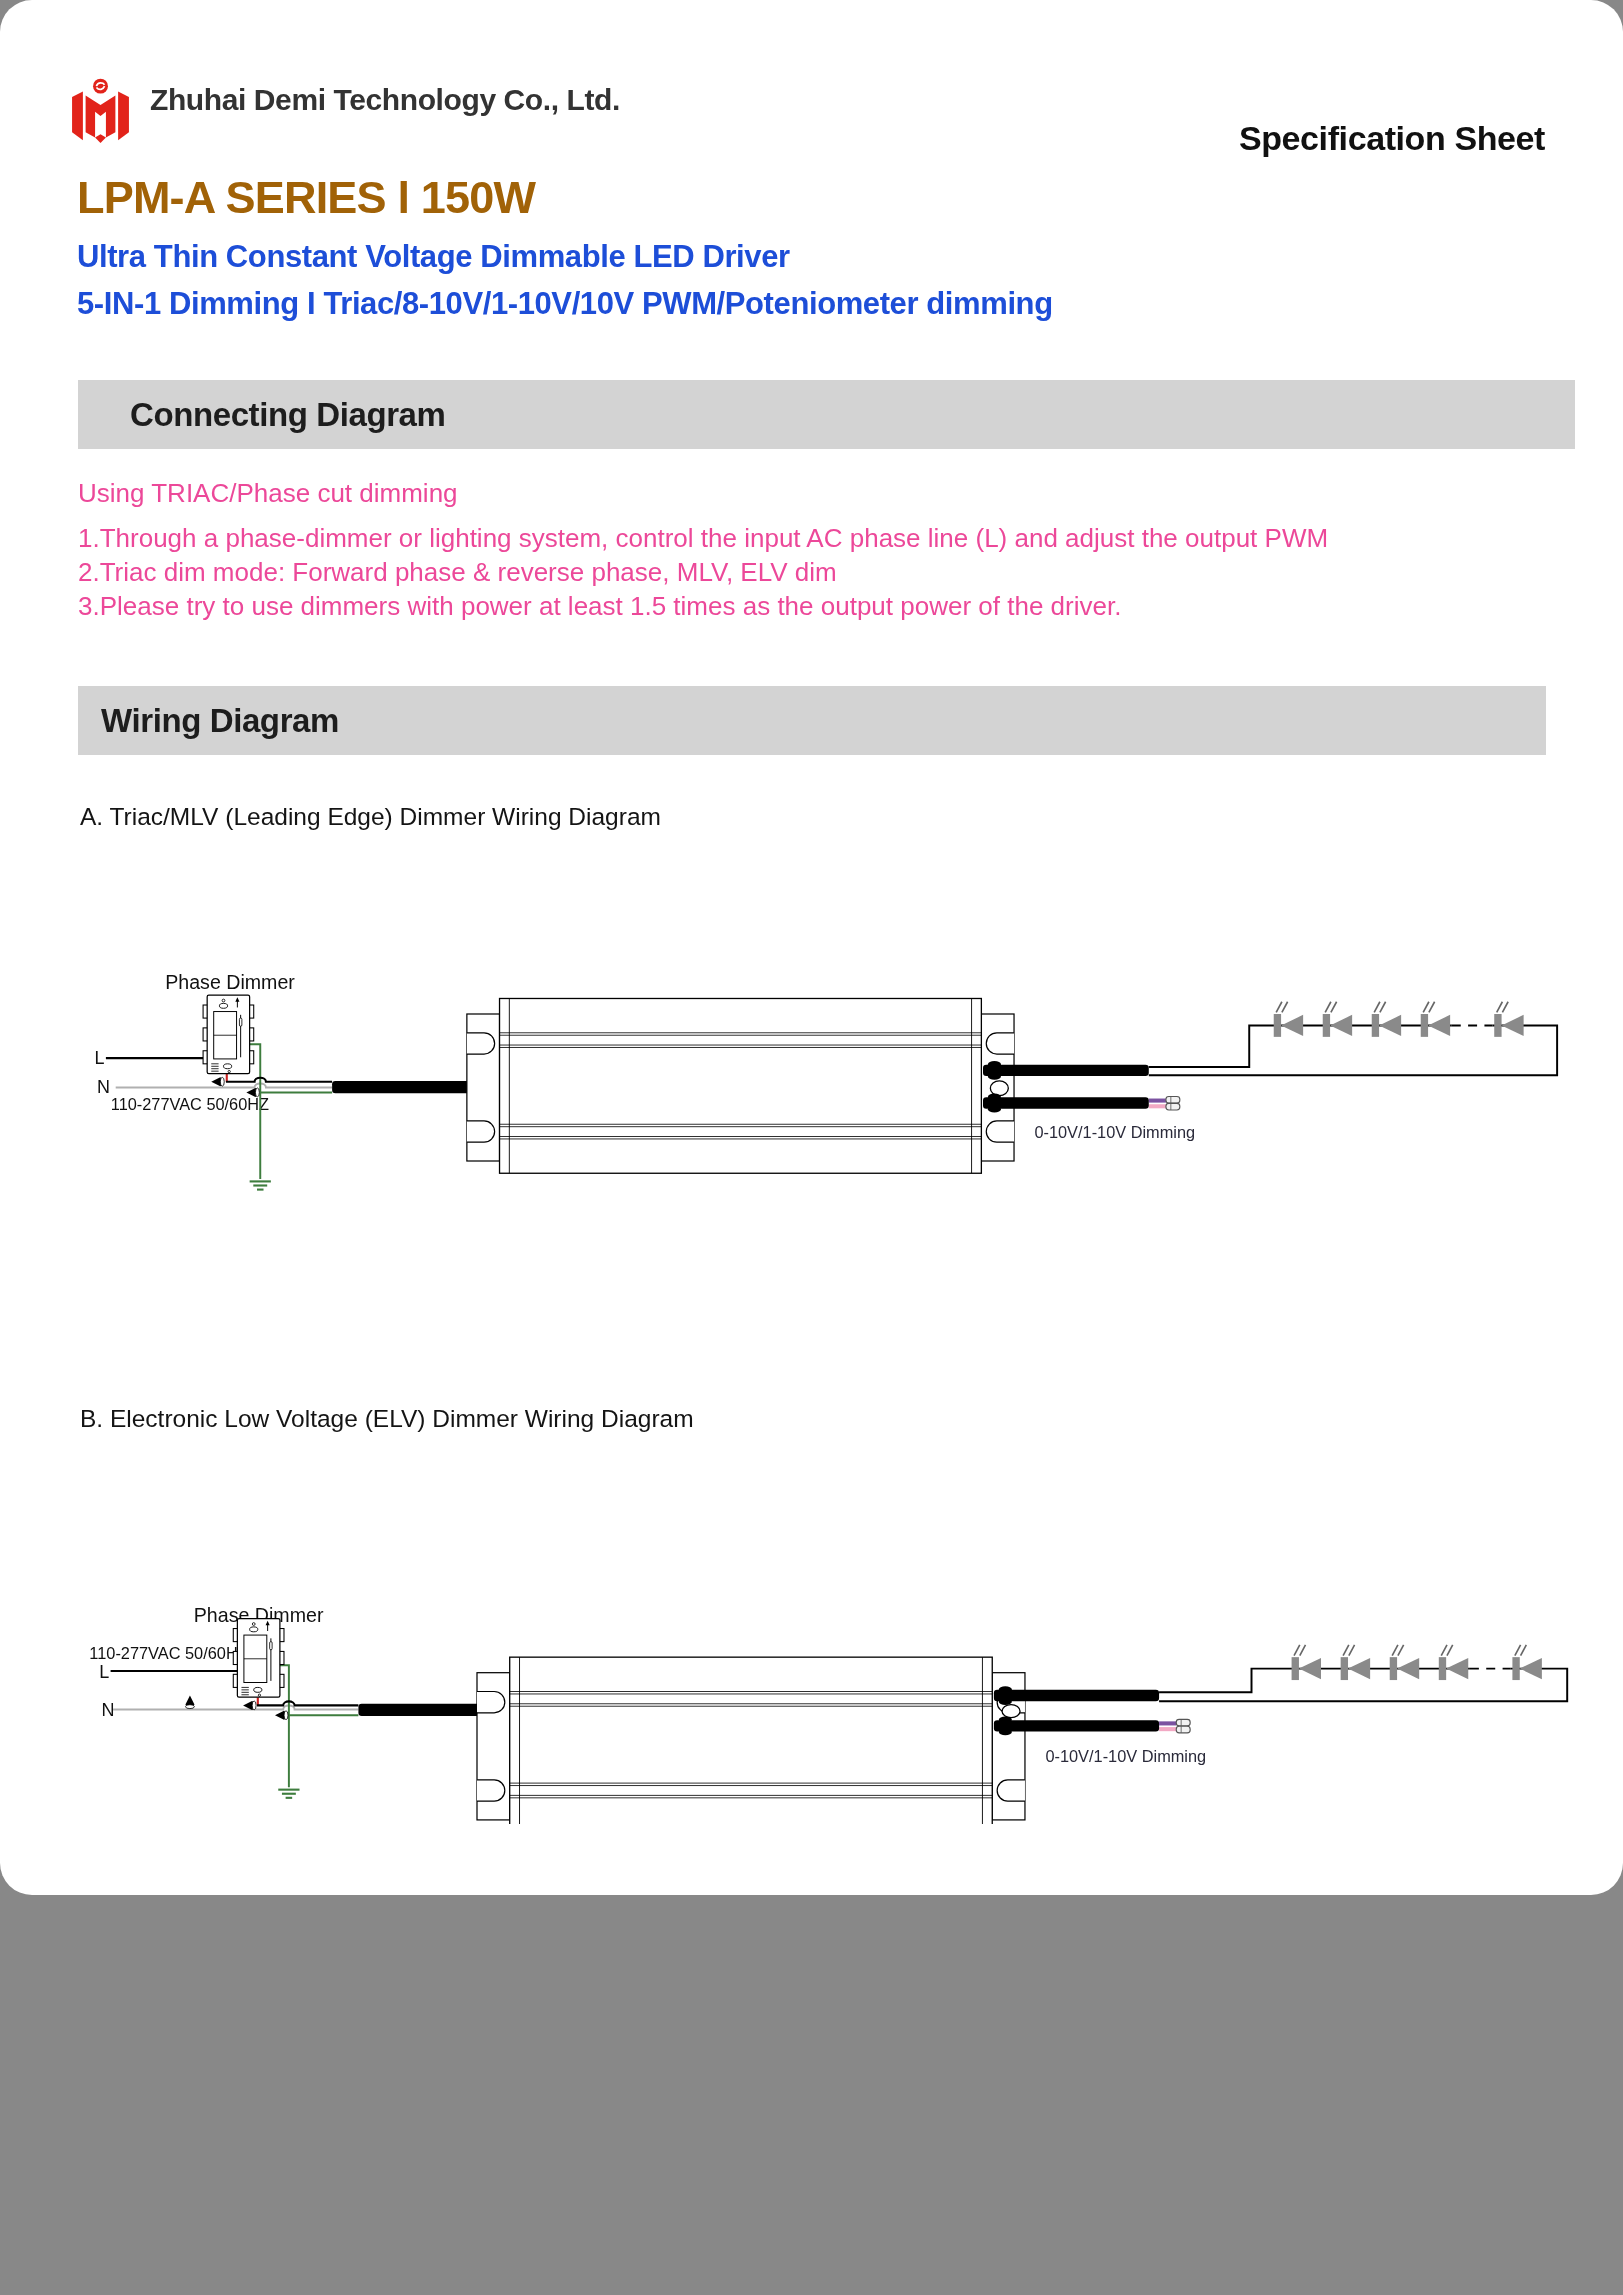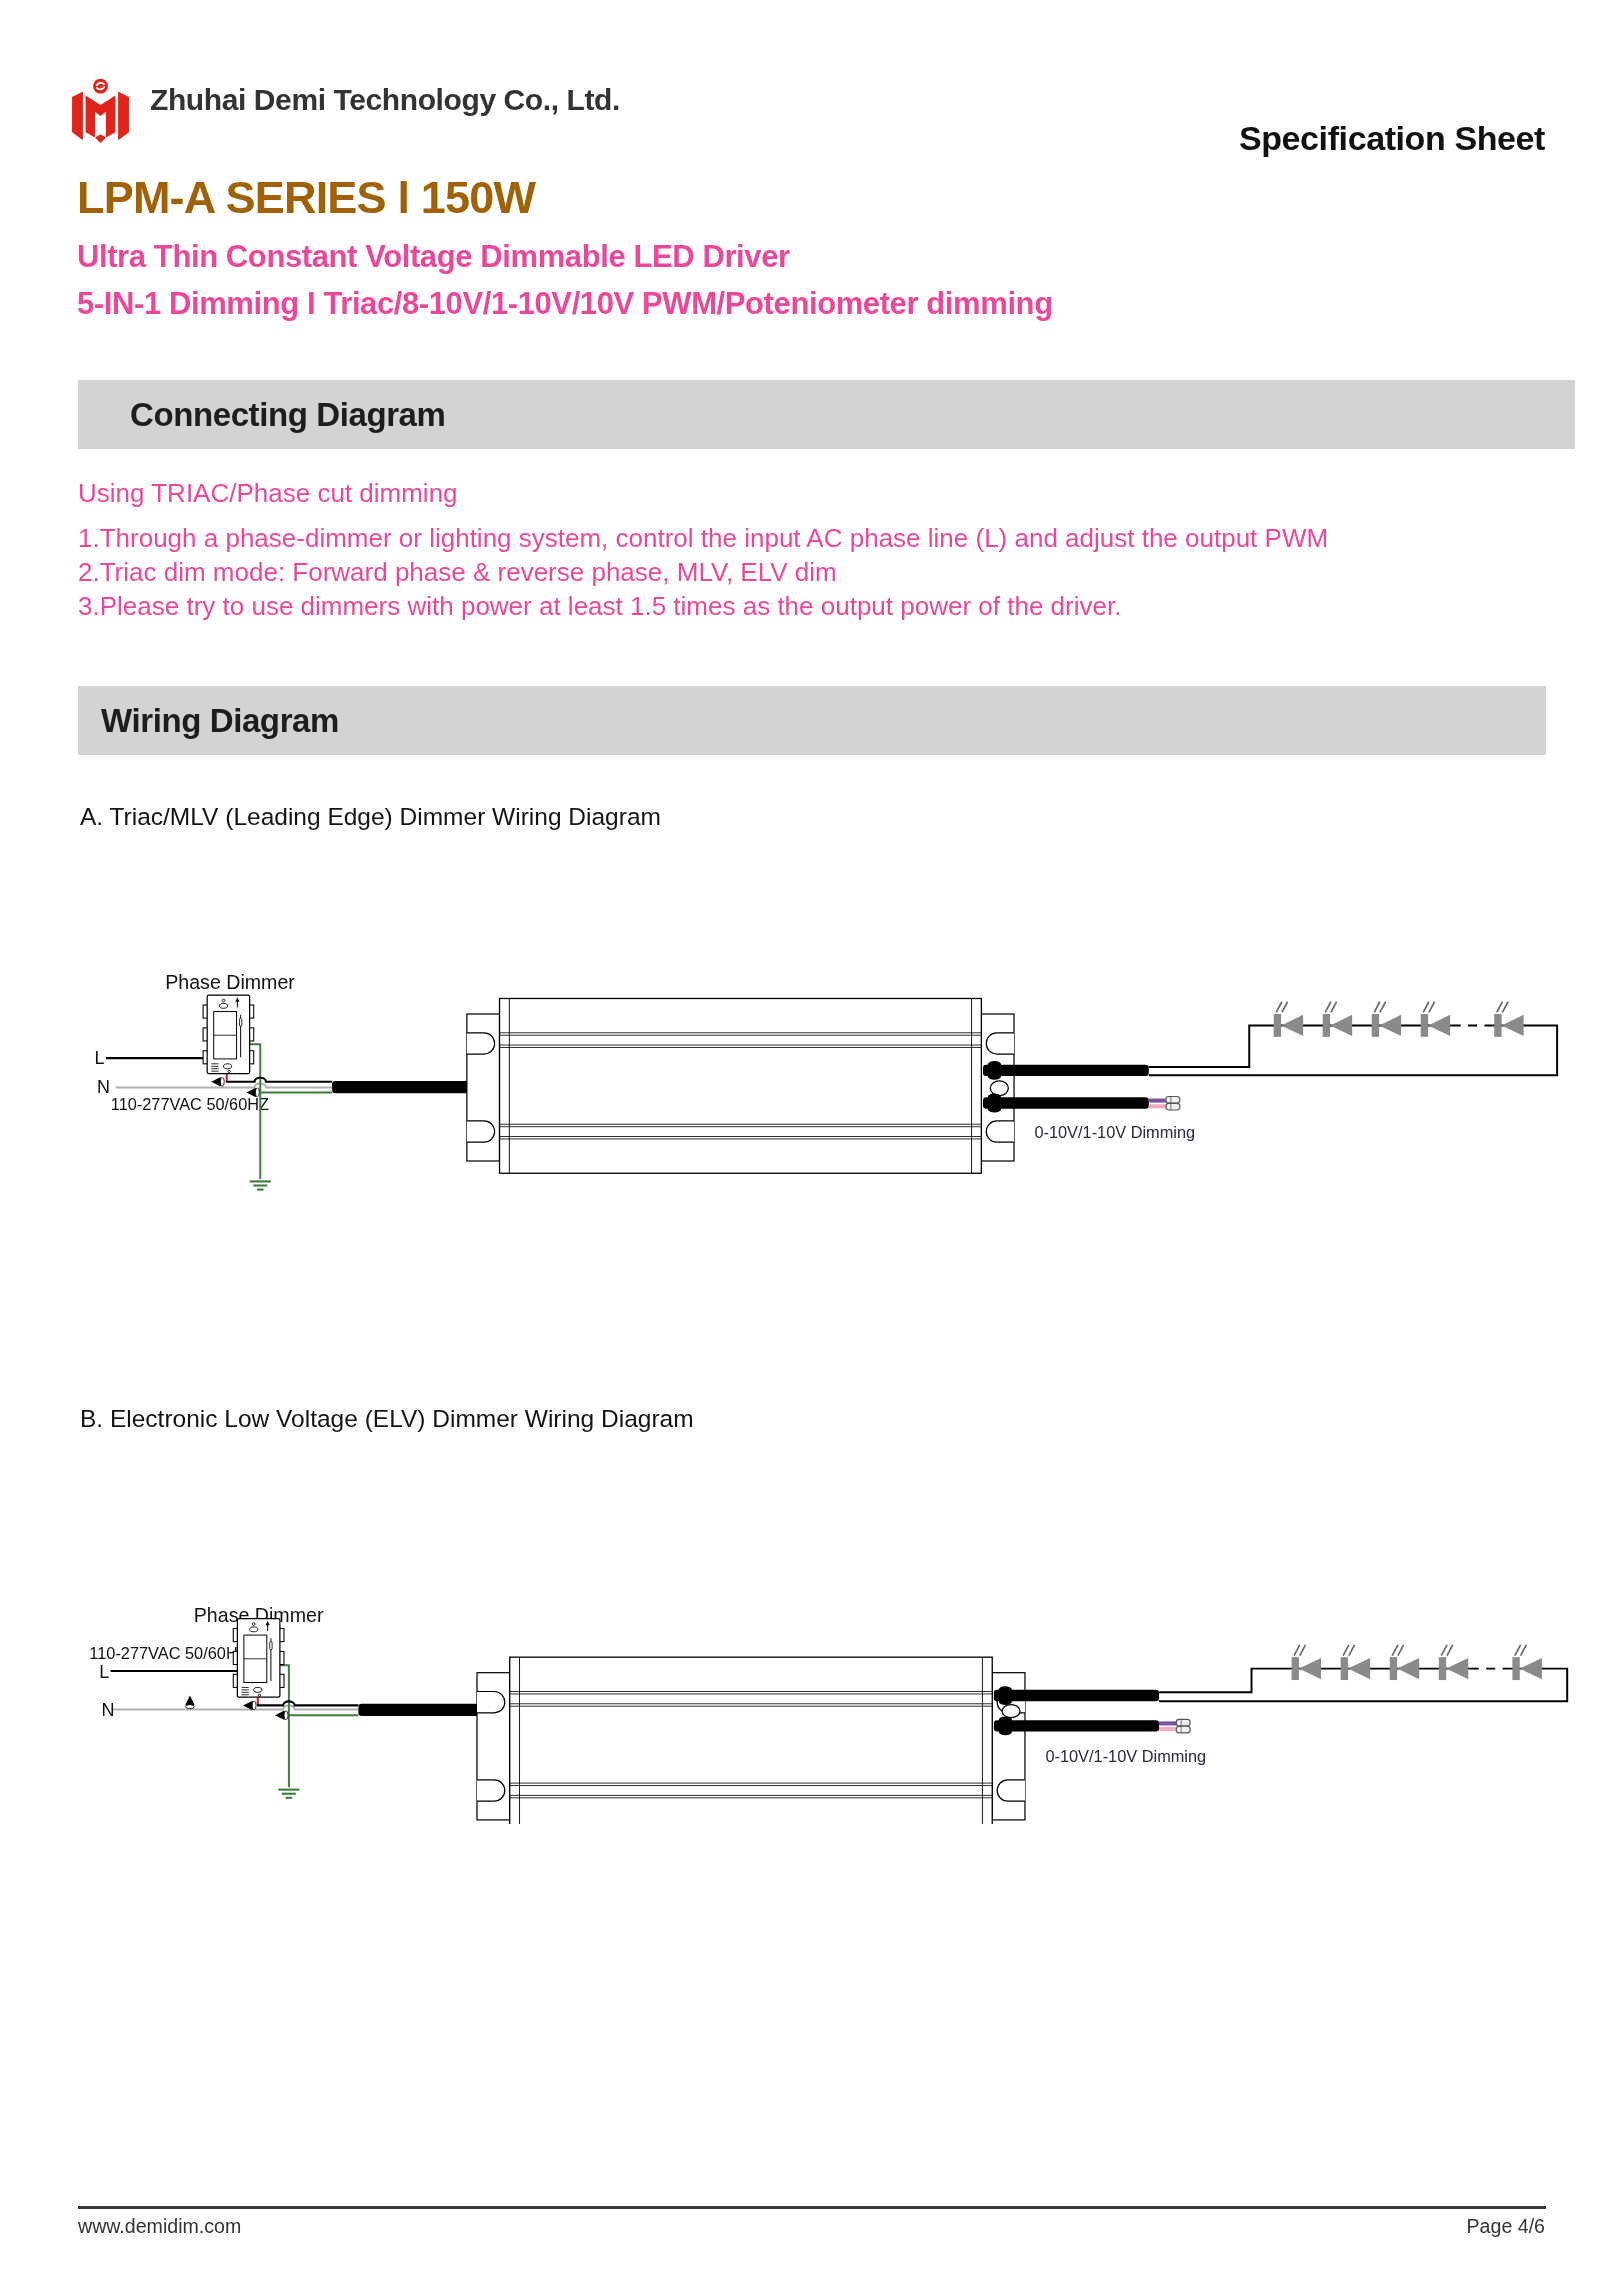--- a/index.html
+++ b/index.html
@@ -1,24 +1,24 @@
 <!DOCTYPE html>
 <html style="font-size:13px"><head>
 <meta charset="utf-8">
 <style>
   html,body{margin:0;padding:0;background:#888;}
   .page{
-    position:relative; width:1623px; height:2295px; background:#ffffff;
-    font-family:"Liberation Sans", sans-serif; overflow:hidden;
+    position:relative; width:1623px; height:1895px; background:#ffffff;
+    font-family:"Liberation Sans", sans-serif; overflow:hidden;border-radius:32px;
   }
   .abs{position:absolute;}
   .company-name{left:150px; top:83px; font-size:30px; font-weight:bold; color:#333333; letter-spacing:-0.4px;}
   .sheet-label{right:78px; top:119px; font-size:34px; font-weight:bold; color:#111111; letter-spacing:-0.4px;}
   .series-title{left:77px; top:172px; font-size:45px; font-weight:bold; color:#a16207; letter-spacing:-0.8px;}
-  .subtitle{left:77px; font-size:31px; font-weight:bold; color:#ec4899; letter-spacing:-0.4px;}
+  .subtitle{left:77px; font-size:31px; font-weight:bold; color:#1d4ed8; letter-spacing:-0.4px;}
   .sub1{top:239px;} .sub2{top:286px;}
   .section-bar{
     left:78px; width:1468px; height:69px; background:#d3d3d3;
     display:flex; align-items:center;
   }
   .bar1{top:380px;padding-left:29px;} .bar2{top:686px;}
   .section-bar span{
     margin-left:23px; font-size:33px; font-weight:bold; color:#1d1d1d; letter-spacing:-0.4px;
   }
   .body-text{left:78px; font-size:26px; color:#ec4899;}

